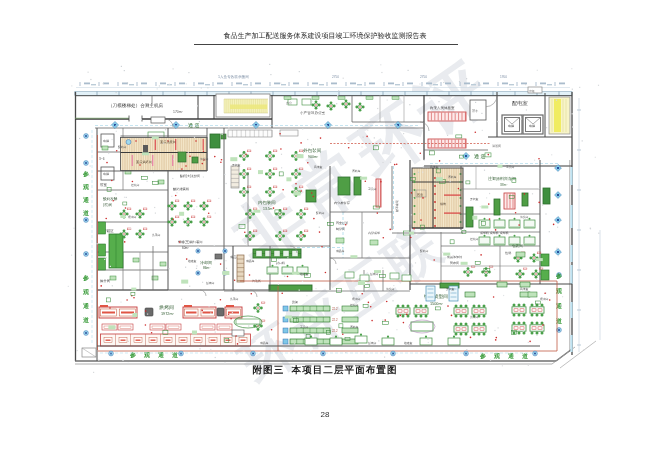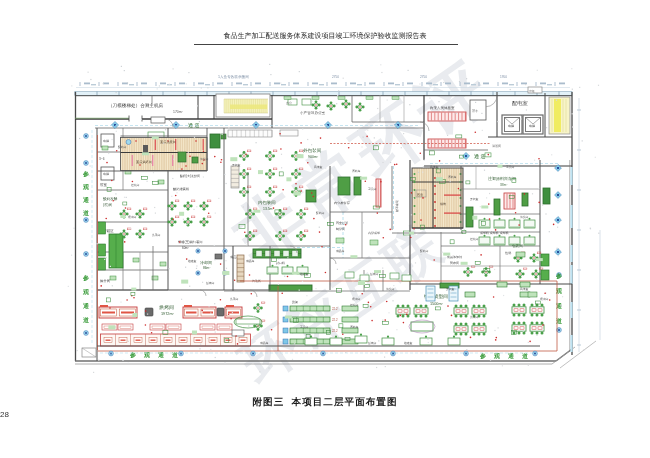--- a/index.html
+++ b/index.html
@@ -1,22 +1,22 @@
 <!DOCTYPE html>
 <html><head><meta charset="utf-8">
 <style>
 html,body{margin:0;padding:0;background:#fff;}
 #page{position:relative;width:650px;height:458px;background:#fff;overflow:hidden;
 font-family:"Liberation Sans",sans-serif;}
 #hdr{position:absolute;top:31px;left:0;width:650px;text-align:center;font-size:7px;
 line-height:9px;color:#222;letter-spacing:0px;}
 #hdrline{position:absolute;top:43.5px;left:194px;width:264px;border-top:1px solid #444;}
-#cap{position:absolute;top:396px;left:0;width:650px;text-align:center;font-size:9.6px;
+#cap{position:absolute;top:364px;left:0;width:650px;text-align:center;font-size:9.6px;
 color:#1a1a1a;font-weight:bold;letter-spacing:1px;}
-#pg{position:absolute;top:410px;left:0;width:650px;text-align:left;font-size:8px;color:#333;}
+#pg{position:absolute;top:410px;left:0;width:650px;text-align:center;font-size:8px;color:#333;}
 </style></head>
 <body>
 <div id="page">
 <div id="hdr">食品生产加工配送服务体系建设项目竣工环境保护验收监测报告表</div>
 <div id="hdrline"></div>
 <svg width="650" height="458" viewBox="0 0 650 458" style="position:absolute;top:0;left:0;filter:blur(0.25px)">
 <defs>
 <pattern id="tan" width="2.3" height="8" patternUnits="userSpaceOnUse">
           <rect width="2.3" height="8" fill="#f5e8cc"></rect>
           <line x1="0.8" y1="0" x2="0.8" y2="8" stroke="#c9a876" stroke-width="0.6"></line>

